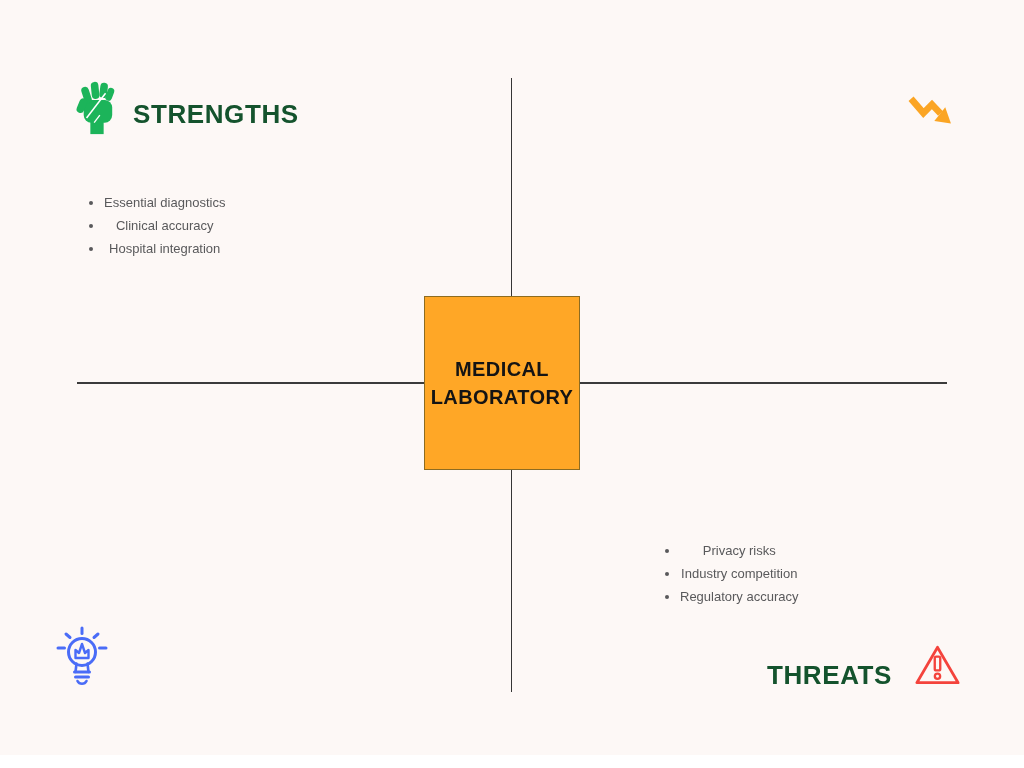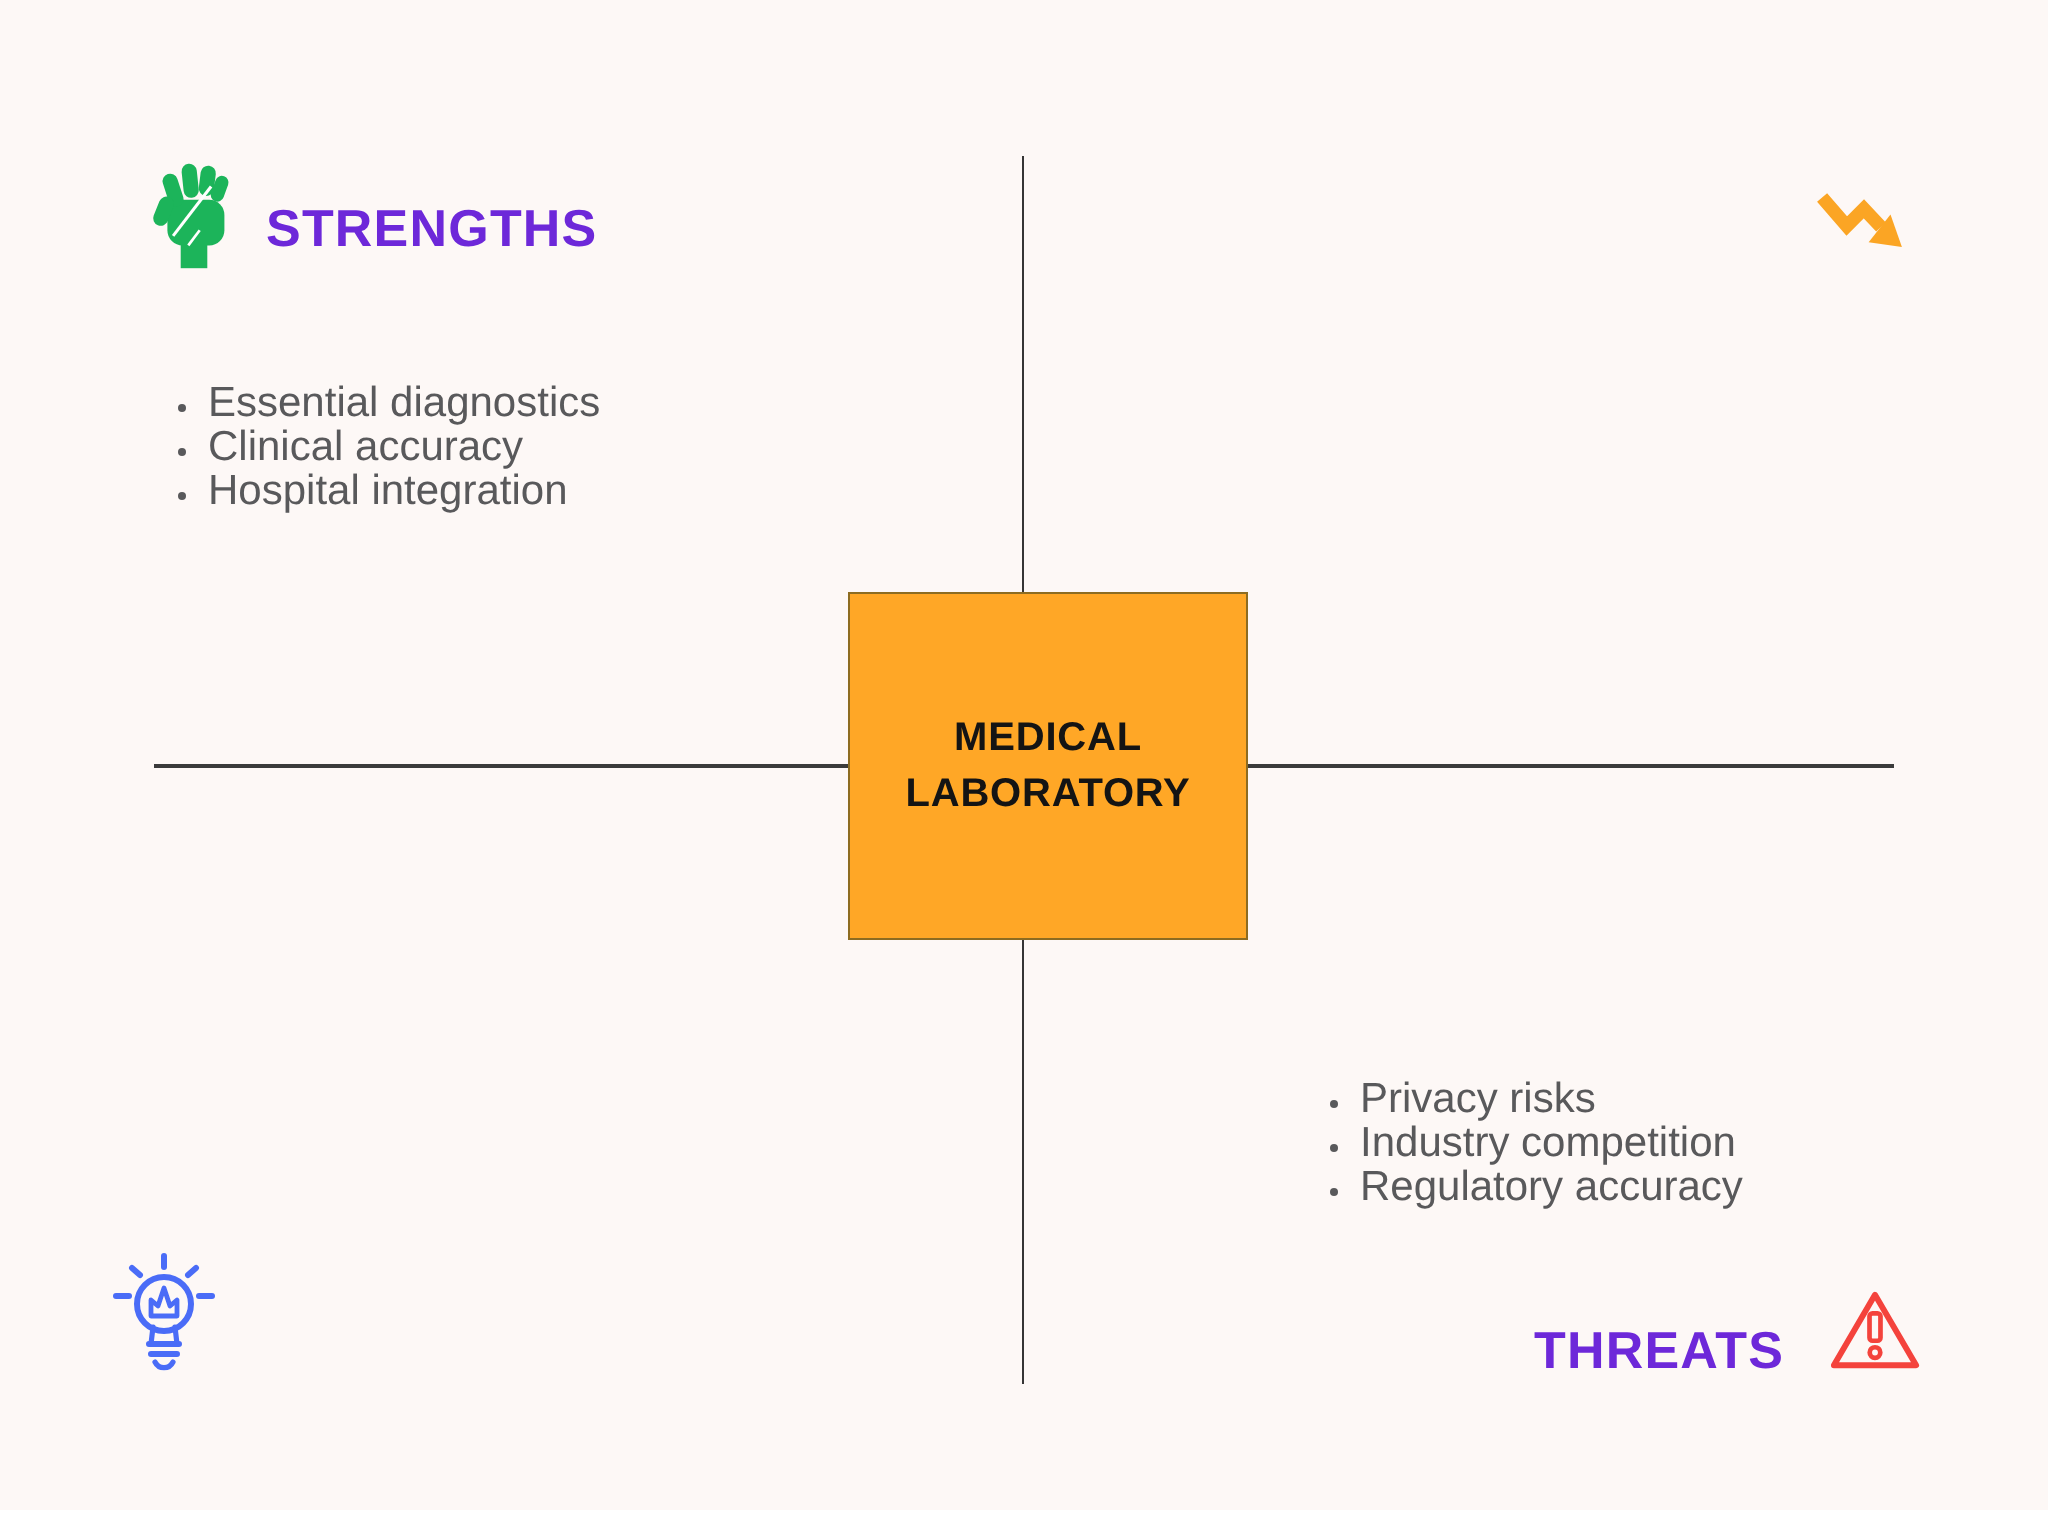--- a/index.html
+++ b/index.html
@@ -30,53 +30,54 @@
   }
   .axis-h {
     position: absolute;
     left: 77px; top: 382px;
     width: 870px; height: 1.6px;
     background: #3b3b3b;
   }
   .center-box {
     position: absolute;
     left: 424px; top: 296px;
-    width: 200px; height: 174px;
+    width: 156px; height: 174px;
     background: #ffa726;
     border: 1.5px solid #8d6c21;
     display: flex;
     flex-direction: column;
     align-items: center;
     justify-content: center;
     z-index: 5;
   }
   .center-box .line {
     font-size: 20px;
     font-weight: bold;
     color: #141414;
     letter-spacing: 0.4px;
     line-height: 28px;
     text-align: center;
   }
   .q-title {
     position: absolute;
     font-size: 26px;
     font-weight: bold;
-    color: #6d28d9;
+    color: #14532d;
     letter-spacing: 0.6px;
     white-space: nowrap;
   }
   .q-icon { position: absolute; }
   .q-list {
     position: absolute;
     list-style: disc;
     padding-left: 18px;
-    font-size: 21px;
+    font-size: 13px;
     color: #59595b;
     line-height: 22px;
+    text-align: center;
   }
   .q-list li::marker { color: #59595b; font-size: 14px; }
   
   .icon-strengths     { left: 74px;  top: 79px;  }
   .title-strengths    { left: 133px; top: 99px;  }
   .list-strengths     { left: 86px;  top: 191px; }
   .title-weaknesses   { left: 700px; top: 100px; }
   .icon-weaknesses    { left: 906px; top: 94px;  }
   .list-weaknesses    { left: 662px; top: 191px; }
   .icon-opportunities { left: 56px;  top: 626px; }

